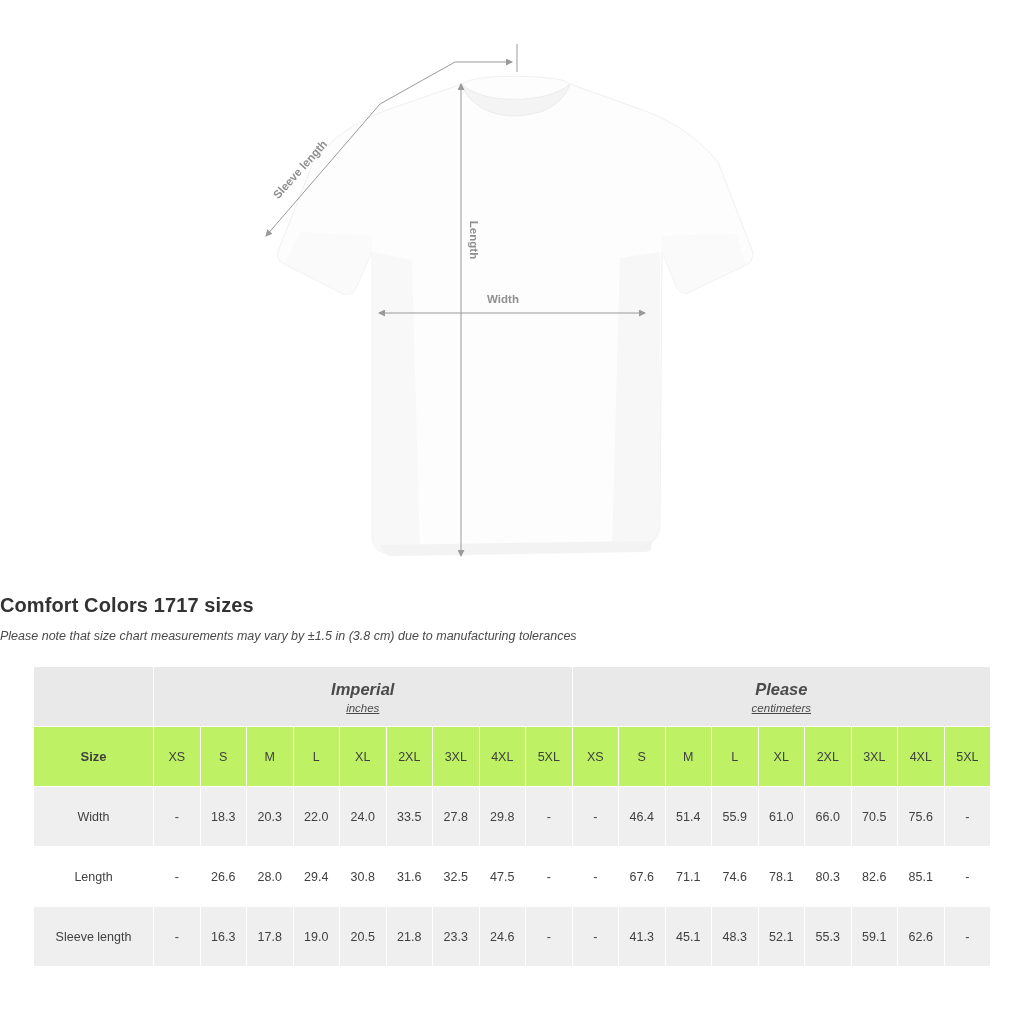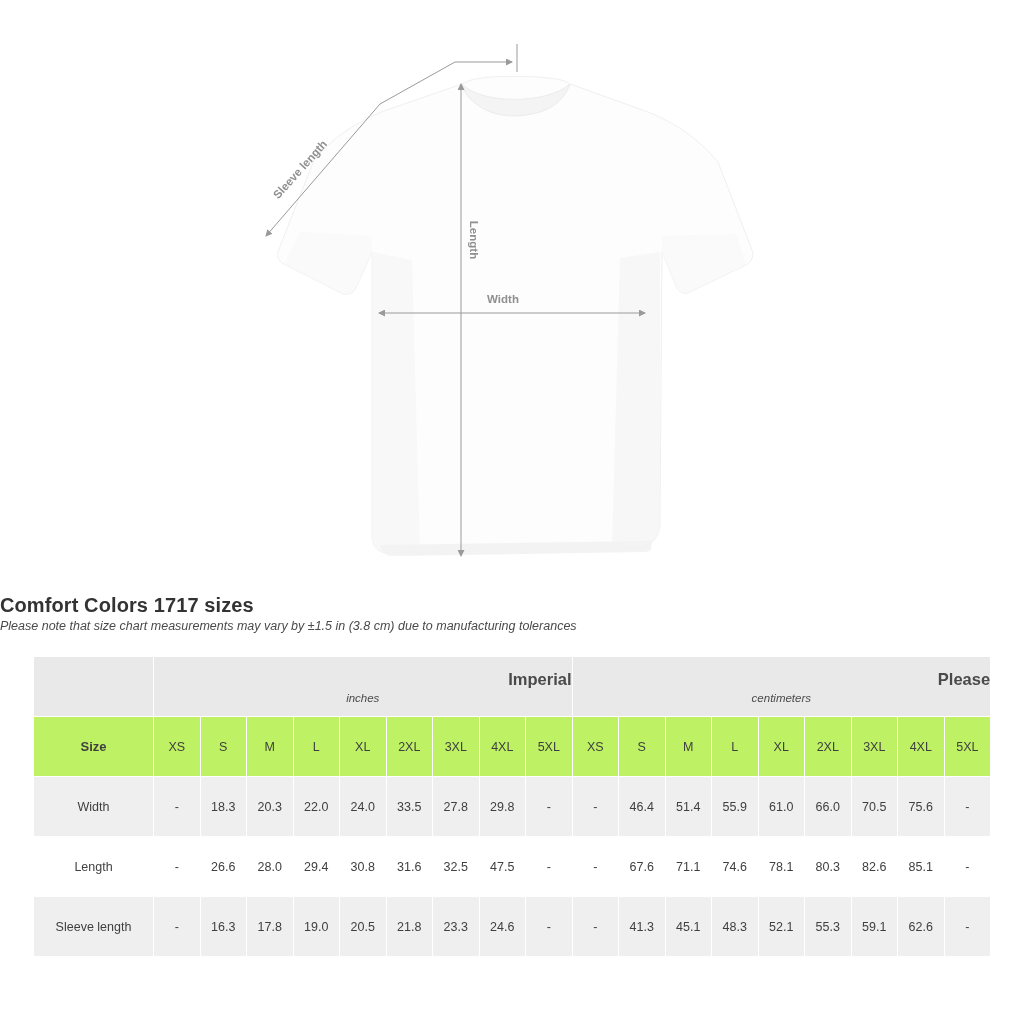--- a/index.html
+++ b/index.html
@@ -35,21 +35,21 @@
   .chart-title {
     font-size: 20px;
     font-weight: bold;
     color: #333333;
     letter-spacing: 0.1px;
   }
   .chart-note {
     font-size: 12.5px;
     font-style: italic;
     color: #4a4a4a;
-    margin-top: 2px;
+    margin-top: 12px;
   }
 
   
   .table-wrap {
     margin: 23px 33px 0 33px;
   }
   table.size-table {
     border-collapse: collapse;
     width: 958px;
     table-layout: fixed;
@@ -66,30 +66,31 @@
     vertical-align: middle;
   }
 
   
   .unit-cell {
     background: #e9e9e9;
     height: 70px;
   }
   .unit-name {
     font-size: 16.5px;
+    font-style: italic;
     font-weight: bold;
     color: #4a4a4a;
     line-height: 1.25;
-    text-align: right;
   }
   .unit-sub {
     font-size: 11.5px;
     font-style: italic;
     color: #4a4a4a;
     margin-top: 2px;
+    text-decoration: underline;
   }
 
   
   .row-headerline td {
     background: #bef264;
     font-weight: bold;
     font-size: 13px;
     color: #3a3a3a;
     height: 58px;
   }

